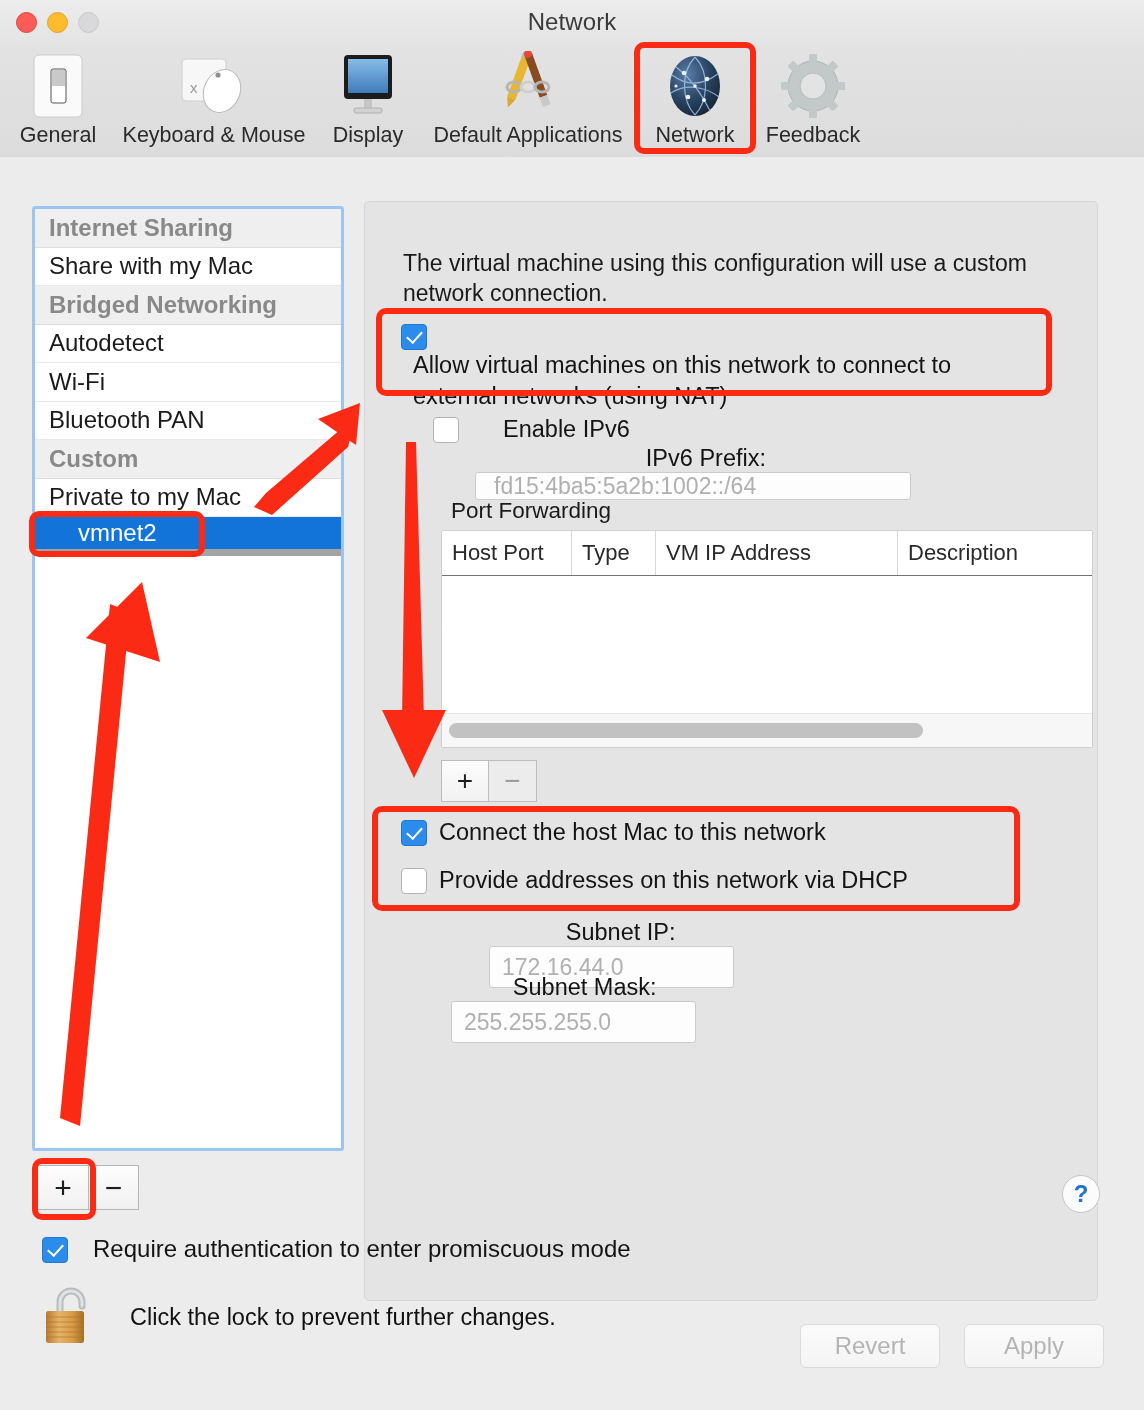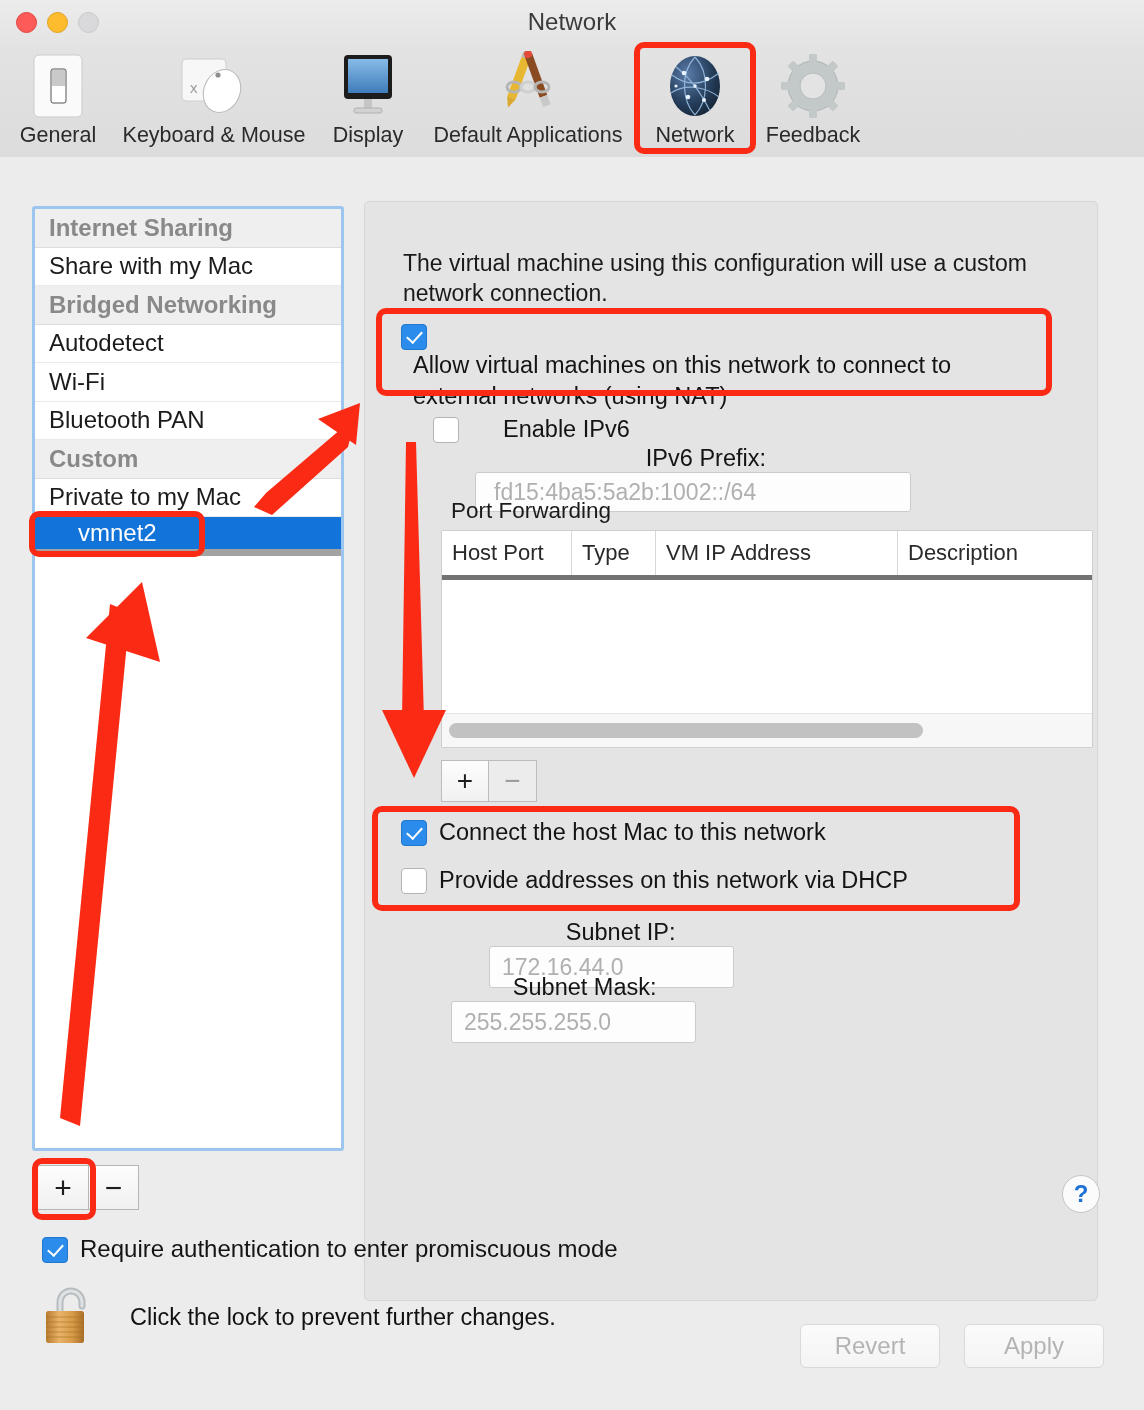--- a/index.html
+++ b/index.html
@@ -231,21 +231,21 @@
     box-sizing: border-box;
     display: flex;
     align-items: center;
     padding-left: 12px;
     font-size: 23px;
     color: #b0b0b0;
   }
 
   #row-ipv6prefix { left: 100px; top: 243px; }
   #row-ipv6prefix .fieldlabel { width: 156px; }
-  #row-ipv6prefix .textfield { width: 436px; height: 40px; margin-left: 10px; padding-left: 18px; }
+  #row-ipv6prefix .textfield { width: 436px; height: 28px; margin-left: 10px; padding-left: 18px; }
 
   #row-subnetip { left: 110px; top: 717px; }
   #row-subnetip .fieldlabel { width: 142px; }
   #row-subnetip .textfield { width: 245px; height: 42px; margin-left: 14px; }
 
   #row-subnetmask { left: 72px; top: 772px; }
   #row-subnetmask .fieldlabel { width: 180px; }
   #row-subnetmask .textfield { width: 245px; height: 42px; margin-left: 14px; }
 
   
@@ -261,21 +261,21 @@
     width: 652px; height: 218px;
     background: #ffffff;
     border: 1px solid #cfcfcf;
     border-radius: 2px;
     box-sizing: border-box;
     overflow: hidden;
   }
   #pf-head {
     display: flex;
     height: 44px;
-    border-bottom: 5px solid #737373;
+    border-bottom: 1px solid #737373;
     background: #ffffff;
   }
   .pf-th {
     font-size: 22px;
     color: #2a2a2a;
     display: flex;
     align-items: center;
     padding-left: 10px;
     box-sizing: border-box;
     border-right: 1px solid #d8d8d8;
@@ -332,20 +332,21 @@
     font-weight: bold;
     box-sizing: border-box;
   }
 
   
   #cb-promisc {
     position: absolute;
     left: 42px; top: 1076px;
     display: flex;
     align-items: center;
+    gap: 13px;
   }
   #cb-promisc .cb-label { font-size: 24px; margin-left: 12px; }
 
   #lock-row {
     position: absolute;
     left: 40px; top: 1125px;
     display: flex;
     align-items: center;
   }
   #lock-text {

